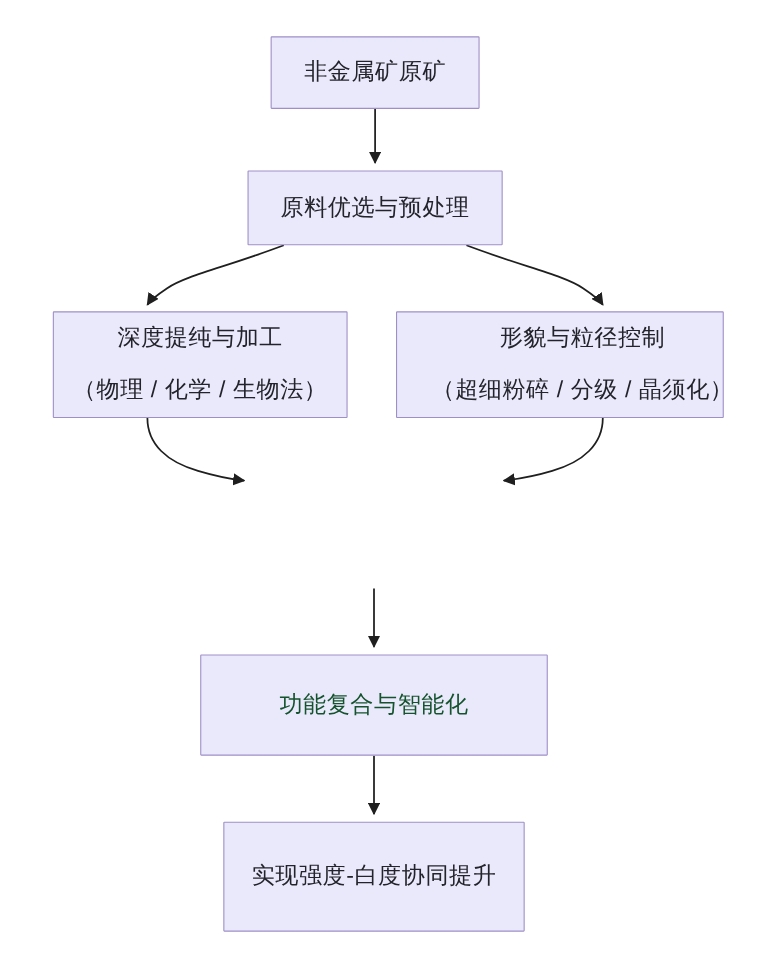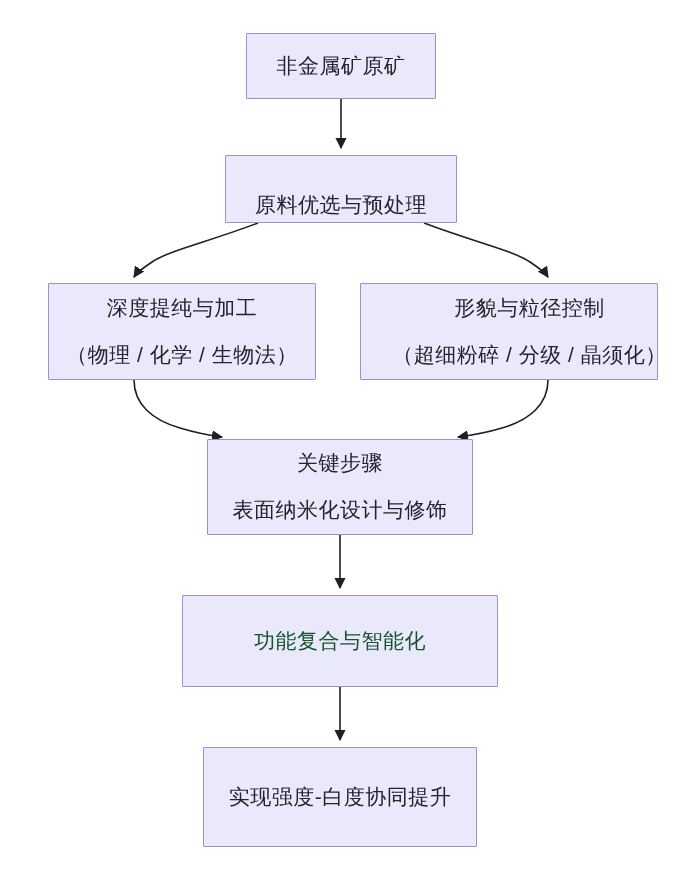--- a/index.html
+++ b/index.html
@@ -76,38 +76,34 @@
 
     <path d="M 340 535 L 340 588" fill="none" stroke="#1f1f1f" stroke-width="1.6" marker-end="url(#arrowhead)"></path>
 
     <path d="M 340 687 L 340 740" fill="none" stroke="#1f1f1f" stroke-width="1.6" marker-end="url(#arrowhead)"></path>
   </svg>
 
   <div class="node" id="node-raw-ore" style="left: 246px; top: 33px; width: 190px; height: 66px; background: rgb(234, 233, 251); border-color: rgb(159, 143, 199); color: rgb(35, 35, 43);">
     <span class="line">非金属矿原矿</span>
   </div>
 
-  <div class="node" id="node-pretreatment" style="left: 225px; top: 155px; width: 232px; height: 68px; background: rgb(234, 233, 251); border-color: rgb(159, 143, 199); color: rgb(35, 35, 43); justify-content: flex-end;">
+  <div class="node" id="node-pretreatment" style="left: 225px; top: 155px; width: 232px; height: 68px; background: rgb(234, 233, 251); border-color: rgb(159, 143, 199); color: rgb(35, 35, 43);">
     <span class="line">原料优选与预处理</span>
   </div>
 
   <div class="node" id="node-purification" style="left: 48px; top: 283px; width: 268px; height: 97px; background: rgb(234, 233, 251); border-color: rgb(159, 143, 199); color: rgb(35, 35, 43);">
     <span class="line">深度提纯与加工</span>
     <span class="line">（物理 / 化学 / 生物法）</span>
   </div>
 
   <div class="node" id="node-morphology" style="left: 360px; top: 283px; width: 298px; height: 97px; background: rgb(234, 233, 251); border-color: rgb(159, 143, 199); color: rgb(35, 35, 43); padding-left: 41px;">
     <span class="line">形貌与粒径控制</span>
     <span class="line">（超细粉碎 / 分级 / 晶须化）</span>
   </div>
 
-  <div class="node" id="node-key-step" style="left: 207px; top: 439px; width: 266px; height: 96px; background: rgb(234, 233, 251); border-color: rgb(159, 143, 199); color: rgb(35, 35, 43);">
-    <span class="line">关键步骤</span>
-    <span class="line">表面纳米化设计与修饰</span>
-  </div>
 
   <div class="node" id="node-composite" style="left: 182px; top: 595px; width: 316px; height: 92px; background: rgb(234, 233, 251); border-color: rgb(159, 143, 199); color: #14532d;">
     <span class="line">功能复合与智能化</span>
   </div>
 
   <div class="node" id="node-product" style="left: 203px; top: 747px; width: 274px; height: 100px; background: rgb(234, 233, 251); border-color: rgb(159, 143, 199); color: rgb(35, 35, 43);">
     <span class="line">实现强度-白度协同提升</span>
   </div>
 
 </div>

